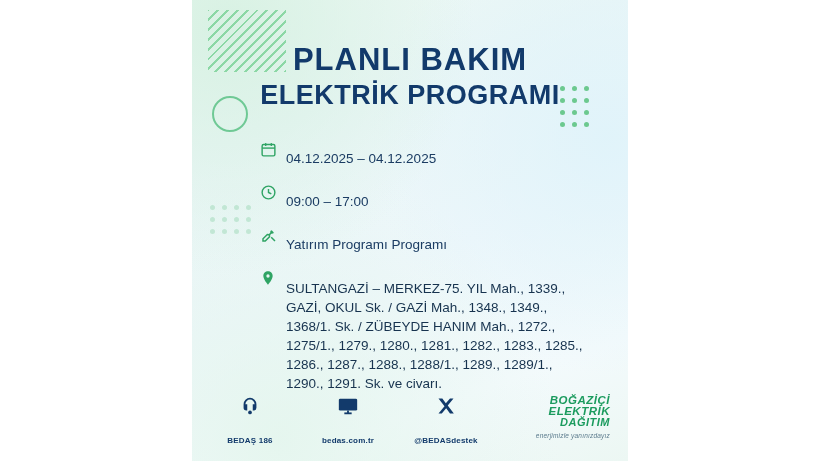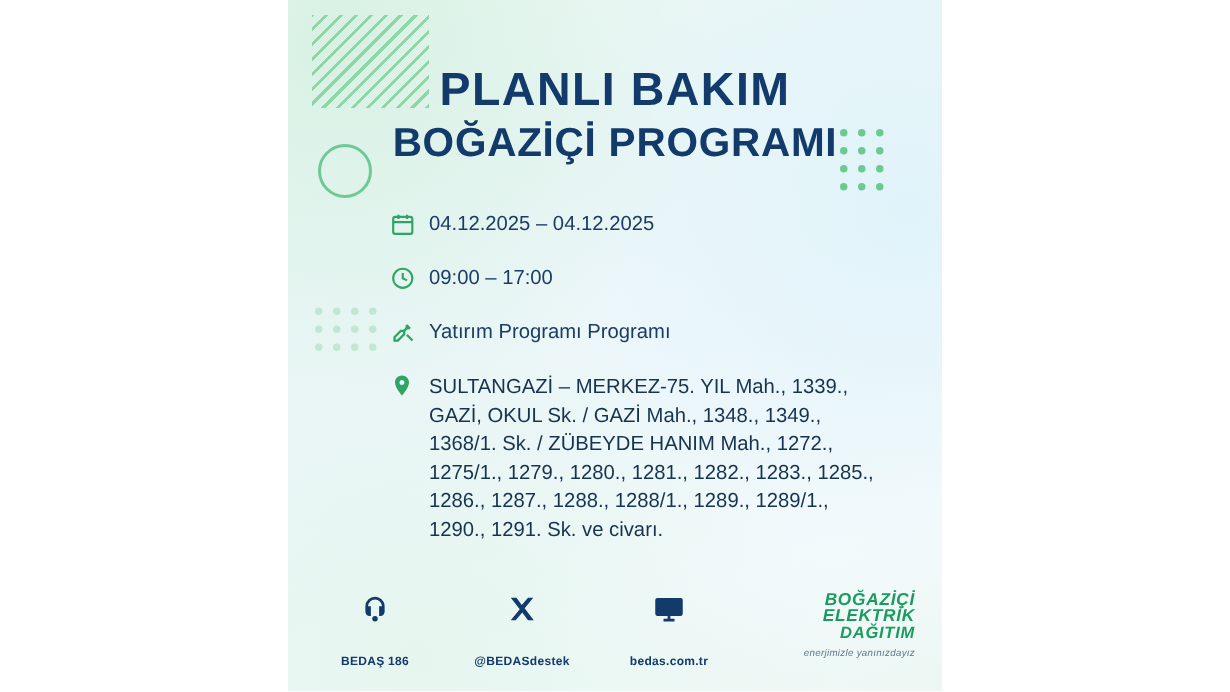--- a/index.html
+++ b/index.html
@@ -135,20 +135,21 @@
     display: flex;
     align-items: center;
     justify-content: flex-start;
     color: #2fa464;
   }
   .row .txt {
     font-size: 13.5px;
     color: #1b3c63;
     line-height: 17px;
     padding-top: 2px;
+    margin-top: 10px;
   }
   .row.address .txt {
     line-height: 19px;
     font-size: 13.5px;
     color: #17334f;
   }
 
   
   .footer {
     position: absolute;
@@ -248,21 +249,21 @@
         <span></span>
         <span></span>
         <span></span>
       <span></span>
         <span></span>
         <span></span>
         <span></span>
     </div>
 
     <div class="title-main">PLANLI BAKIM</div>
-    <div class="title-sub">BOĞAZİÇİ PROGRAMI</div>
+    <div class="title-sub">ELEKTRİK PROGRAMI</div>
 
     <div class="info">
 
       <div class="row">
         <div class="ico">
           <svg width="17" height="17" viewBox="0 0 24 24" fill="none" stroke="#2fa464" stroke-width="2">
             <rect x="3" y="5" width="18" height="16" rx="2"></rect>
             <line x1="3" y1="10" x2="21" y2="10"></line>
             <line x1="8" y1="3" x2="8" y2="7"></line>
             <line x1="16" y1="3" x2="16" y2="7"></line>
@@ -306,42 +307,42 @@
       <div class="contacts">
 
         <div class="contact">
           <div class="c-ico">
             <svg width="22" height="22" viewBox="0 0 24 24" fill="#123a6b">
               <path d="M12 3a7 7 0 0 0-7 7v4a3 3 0 0 0 3 3h1v-7H7v-0a5 5 0 0 1 10 0v0h-2v7h1a3 3 0 0 0 3-3v-4a7 7 0 0 0-7-7z"></path>
               <circle cx="12" cy="19" r="2"></circle>
             </svg>
           </div>
           <div class="c-label">BEDAŞ 186</div>
-        </div>
-
-        <div class="contact">
-          <div class="c-ico">
-            <svg width="20" height="20" viewBox="0 0 24 24" fill="#123a6b">
-              <path d="M3 3h4.6l4.2 5.8L16.8 3H21l-6.9 8.4L21.4 21h-4.6l-4.6-6.3L6.9 21H3l7.2-8.8L3 3z"></path>
-            </svg>
-          </div>
-          <div class="c-label">@BEDASdestek</div>
         </div>
 
         <div class="contact">
           <div class="c-ico">
             <svg width="24" height="22" viewBox="0 0 24 24" fill="none" stroke="#123a6b" stroke-width="2">
               <rect x="2" y="4" width="20" height="13" rx="1.5" fill="#123a6b" stroke="none"></rect>
               <line x1="8" y1="20" x2="16" y2="20" stroke="#123a6b"></line>
               <line x1="12" y1="17" x2="12" y2="20" stroke="#123a6b"></line>
             </svg>
           </div>
           <div class="c-label">bedas.com.tr</div>
         </div>
 
+        <div class="contact">
+          <div class="c-ico">
+            <svg width="20" height="20" viewBox="0 0 24 24" fill="#123a6b">
+              <path d="M3 3h4.6l4.2 5.8L16.8 3H21l-6.9 8.4L21.4 21h-4.6l-4.6-6.3L6.9 21H3l7.2-8.8L3 3z"></path>
+            </svg>
+          </div>
+          <div class="c-label">@BEDASdestek</div>
+        </div>
+
       </div>
 
       <div class="brand">
         <div class="b1">BOĞAZİÇİ</div>
         <div class="b2">ELEKTRİK</div>
         <div class="b3">DAĞITIM</div>
         <div class="b4">enerjimizle yanınızdayız</div>
       </div>
     </div>
 

